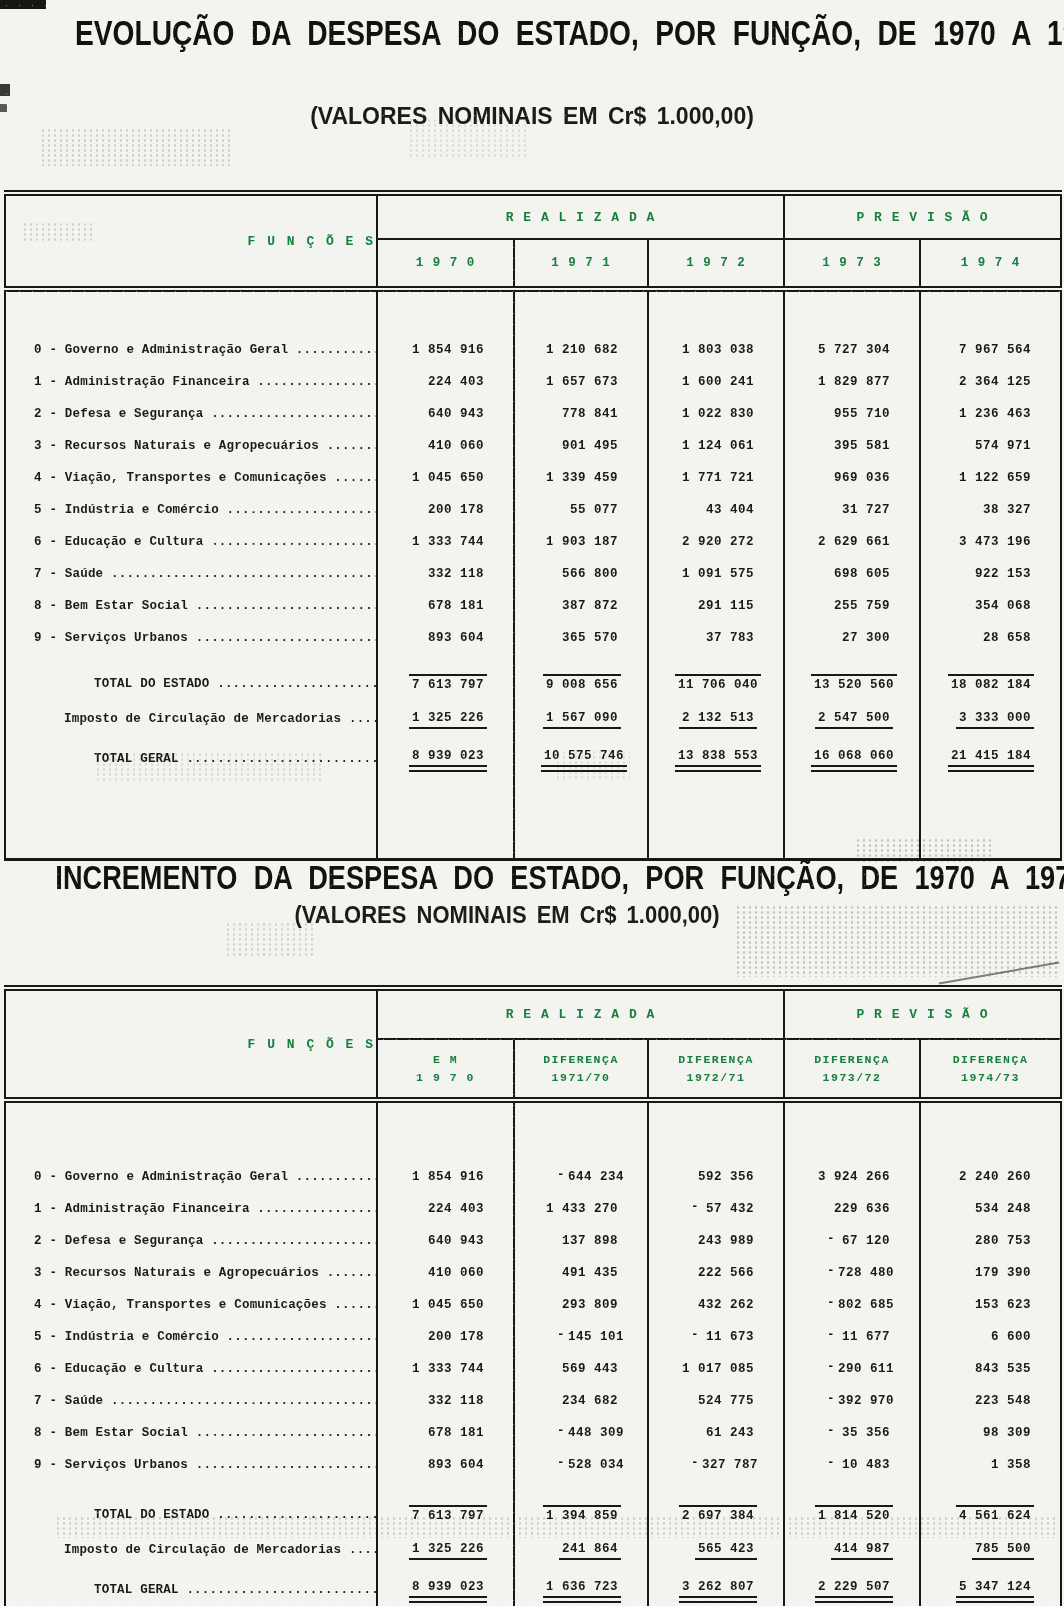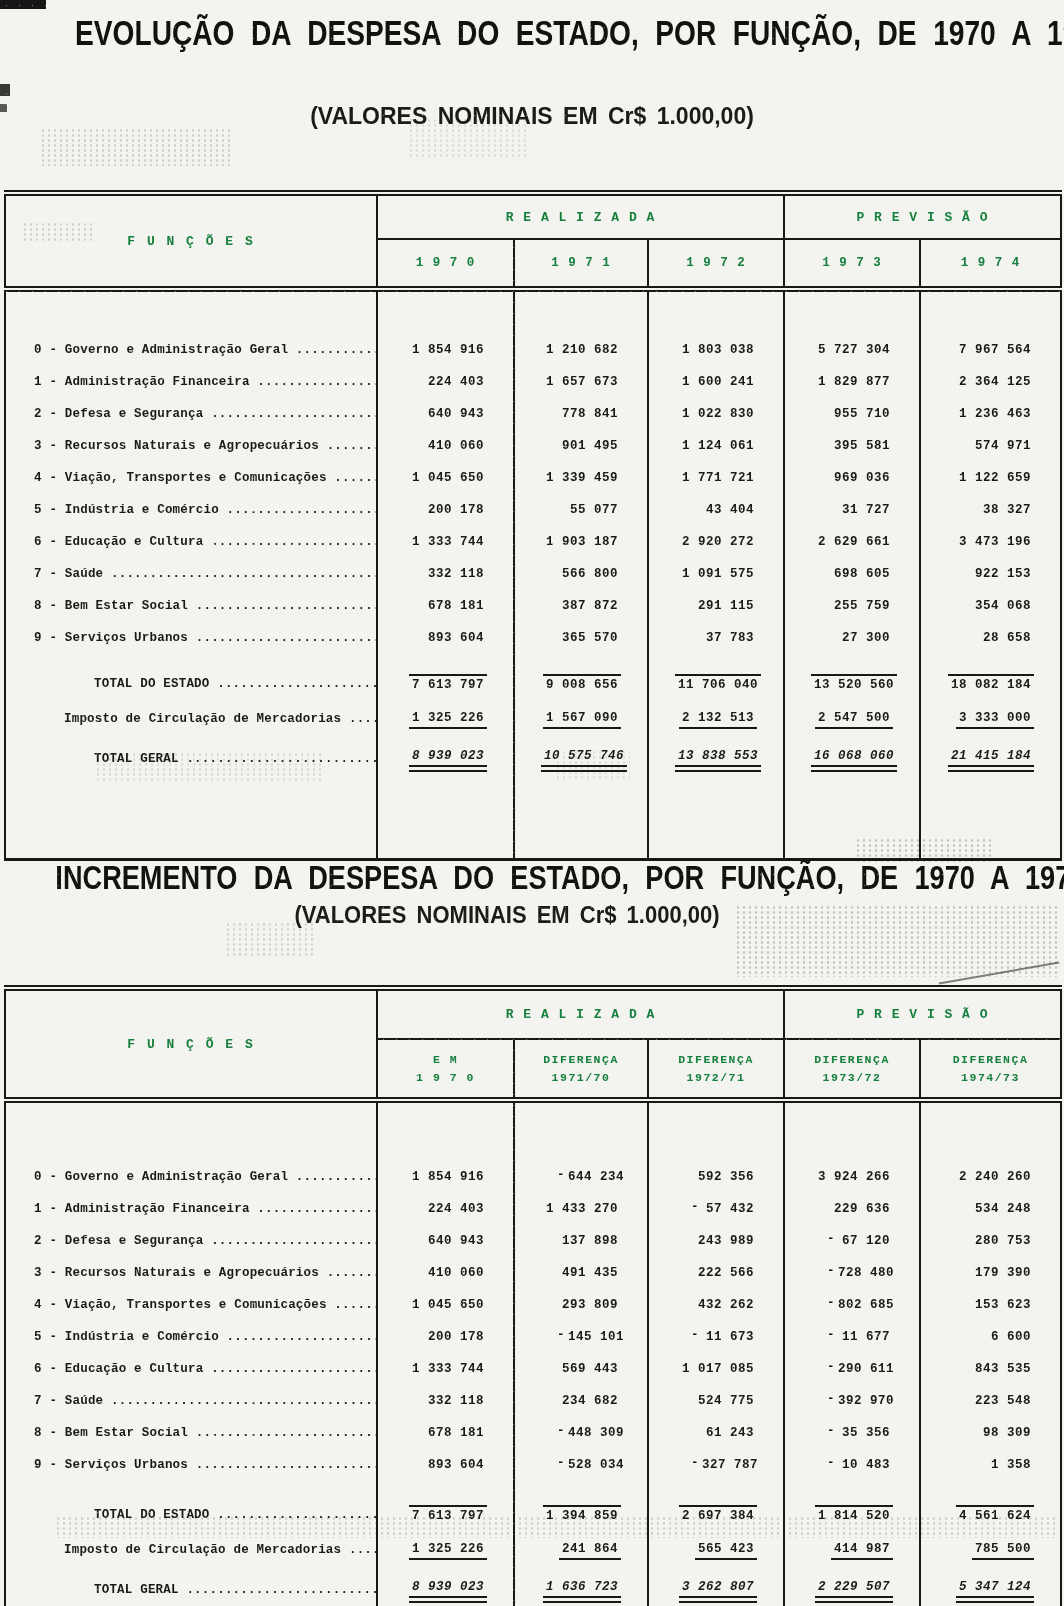--- a/index.html
+++ b/index.html
@@ -38,21 +38,21 @@
     width:1056px;border-collapse:collapse;table-layout:fixed;
     border:2px solid #181816;border-top:6px double #181816;border-bottom:3px solid #181816;
   }
   col.c-func{width:372px;}
   col.c-y1{width:137px;} col.c-y2{width:134px;} col.c-y3{width:136px;}
   col.c-y4{width:136px;} col.c-y5{width:141px;}
 
   th{font-weight:bold;color:#15803d;vertical-align:middle;text-align:center;}
   .func-th{
     border-right:2px solid #181816;border-bottom:6px double #181816;
-    font-size:13px;letter-spacing:2px;
+    font-size:13px;letter-spacing:2px;text-align:right;
   }
   .group-th{border-bottom:2px solid #181816;font-size:13px;letter-spacing:1px;}
   .group-th.previsao{border-left:2px solid #181816;margin-left:39px;}
   .year-row th{border-bottom:6px double #181816;font-size:12.5px;letter-spacing:1px;}
   .year-row th + th{border-left:2px solid #181816;}
   .tw1 .group-row th{height:40px;}
   .tw1 .year-row th{height:44px;}
   .tw2 .group-row th{height:45px;}
   .tw2 .year-row th{height:55px;white-space:pre-line;font-size:11.5px;line-height:1.55;letter-spacing:1.5px;}
 
@@ -69,21 +69,21 @@
   .sign{float:left;margin-left:16px;font-weight:bold;}
   .num{display:inline-block;padding:2px 3px;}
   tr.row td{height:30px;}
   tr.r-estado td{height:34px;}
   tr.r-imposto td{height:32px;}
   tr.r-geral td{height:44px;}
   tr.r-estado td.label,tr.r-geral td.label{padding-left:88px;}
   tr.r-imposto td.label{padding-left:58px;}
   tr.r-estado .num{border-top:2px solid #181816;}
   tr.r-imposto .num{border-bottom:2px solid #181816;}
-  tr.r-geral .num{border-bottom:7px double #181816;font-style:italic;}
+  tr.r-geral .num{border-bottom:7px double #181816;}
 
   .sp-top1 td{height:40px;} .sp-mid1 td{height:10px;} .sp-bot1 td{height:74px;}
   .sp-top2 td{height:56px;} .sp-mid2 td{height:14px;}
 
   .speck{
     position:absolute;pointer-events:none;
     background-image:radial-gradient(circle,#55524b 1px,transparent 1.4px);
     background-size:6px 5px;filter:blur(.4px);
   }
   .mark{position:absolute;background:#161614;pointer-events:none;}

